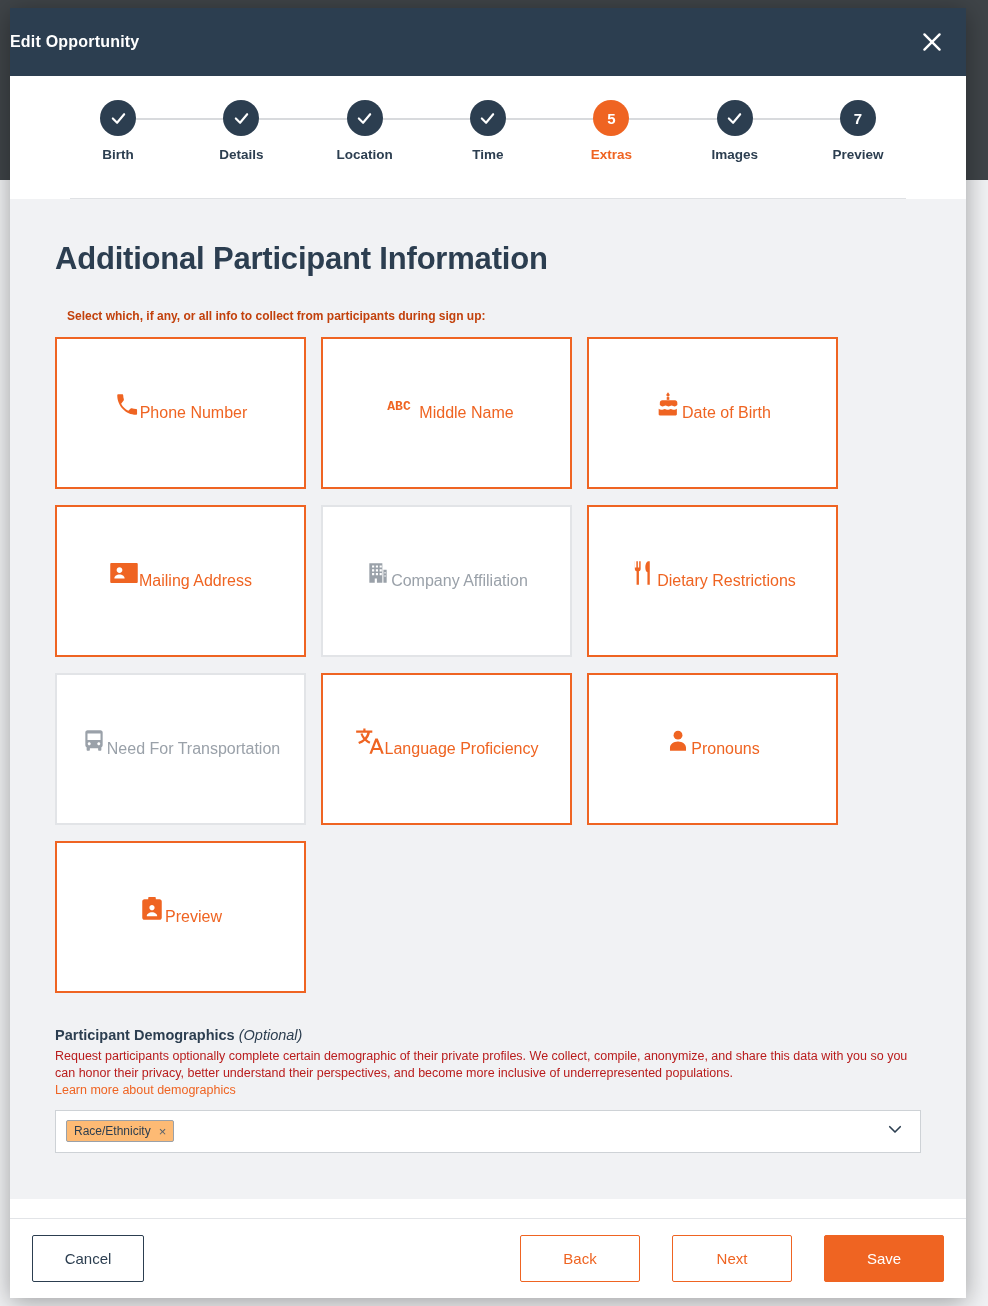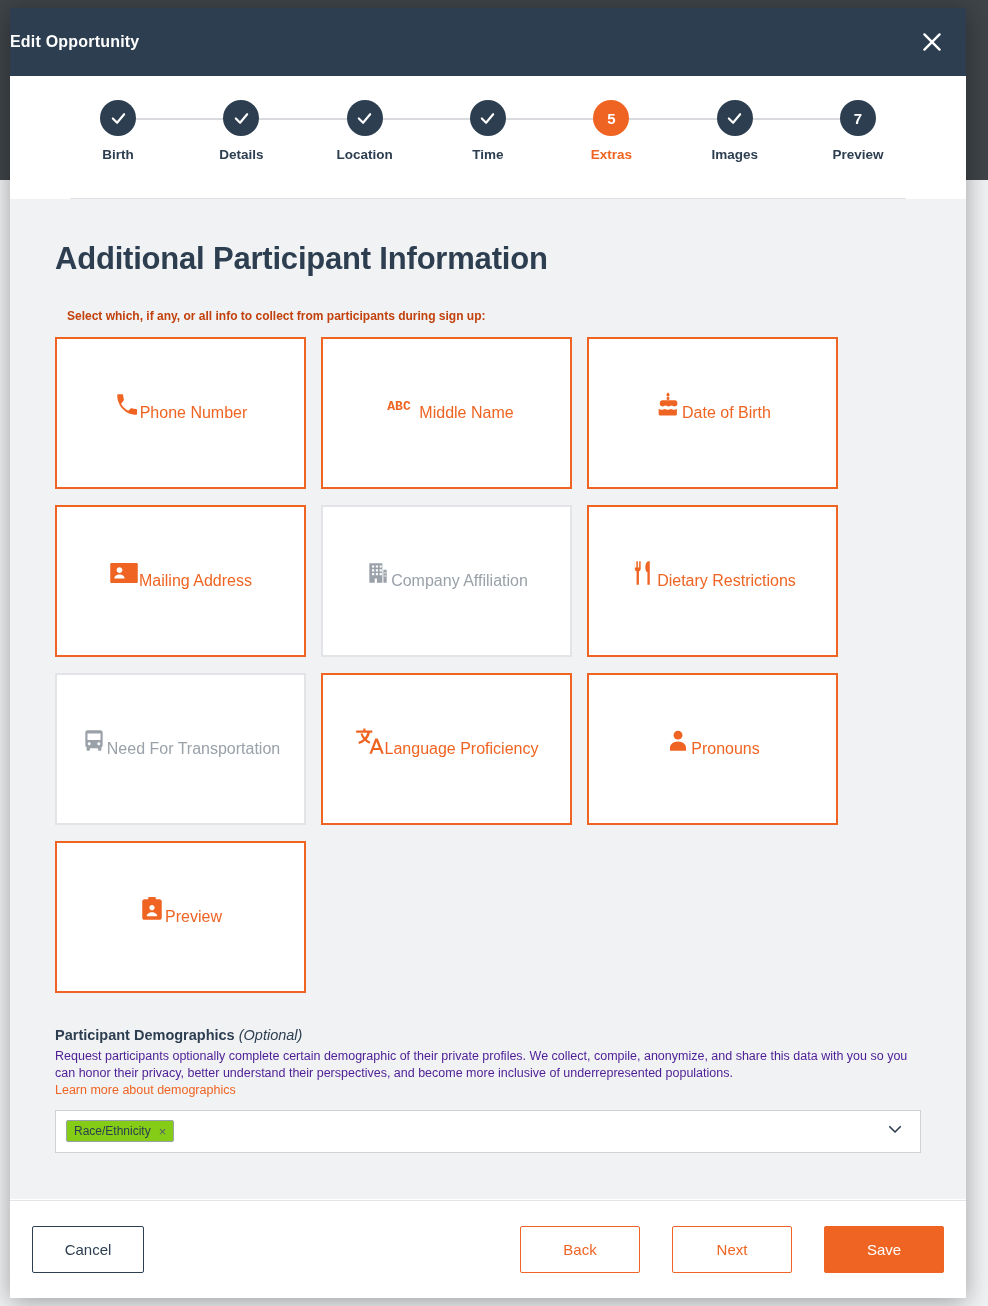--- a/index.html
+++ b/index.html
@@ -171,21 +171,21 @@
     color: #2c3e50;
     font-weight: bold;
   }
   .demo-title .optional {
     font-weight: normal;
     font-style: italic;
     color: #2c3e50;
   }
   .demo-desc {
     font-size: 12.5px;
-    color: #4c1d95;
+    color: #b91c1c;
     line-height: 1.35;
     margin-top: 5px;
     max-width: 860px;
   }
   .demo-link {
     display: block;
     font-size: 12.5px;
     color: #ef6422;
     text-decoration: none;
     margin-top: 1px;
@@ -200,39 +200,39 @@
     align-items: center;
     padding: 0 10px;
     position: relative;
     cursor: pointer;
   }
   .chip {
     display: inline-flex;
     align-items: center;
     gap: 8px;
     border: 1px solid #9aa1a9;
-    background: #84cc16;
+    background: #fdba74;
     border-radius: 2px;
     padding: 3px 7px;
     font-size: 12px;
     color: #2c3e50;
   }
   .chip .chip-x { color: #55606b; font-size: 13px; cursor: pointer; line-height: 1; }
   .caret {
     position: absolute;
     right: 16px; top: 50%; transform: translateY(-50%);
     color: #2c3e50;
   }
 
   
   .modal-footer {
     position: absolute;
     left: 0; bottom: 0;
     width: 956px;
-    height: 98px;
+    height: 80px;
     background: #fff;
     border-top: 1px solid #e2e4e7;
     display: flex;
     align-items: center;
     padding: 0 22px;
   }
   .btn {
     height: 47px;
     border-radius: 2px;
     font-size: 15px;

